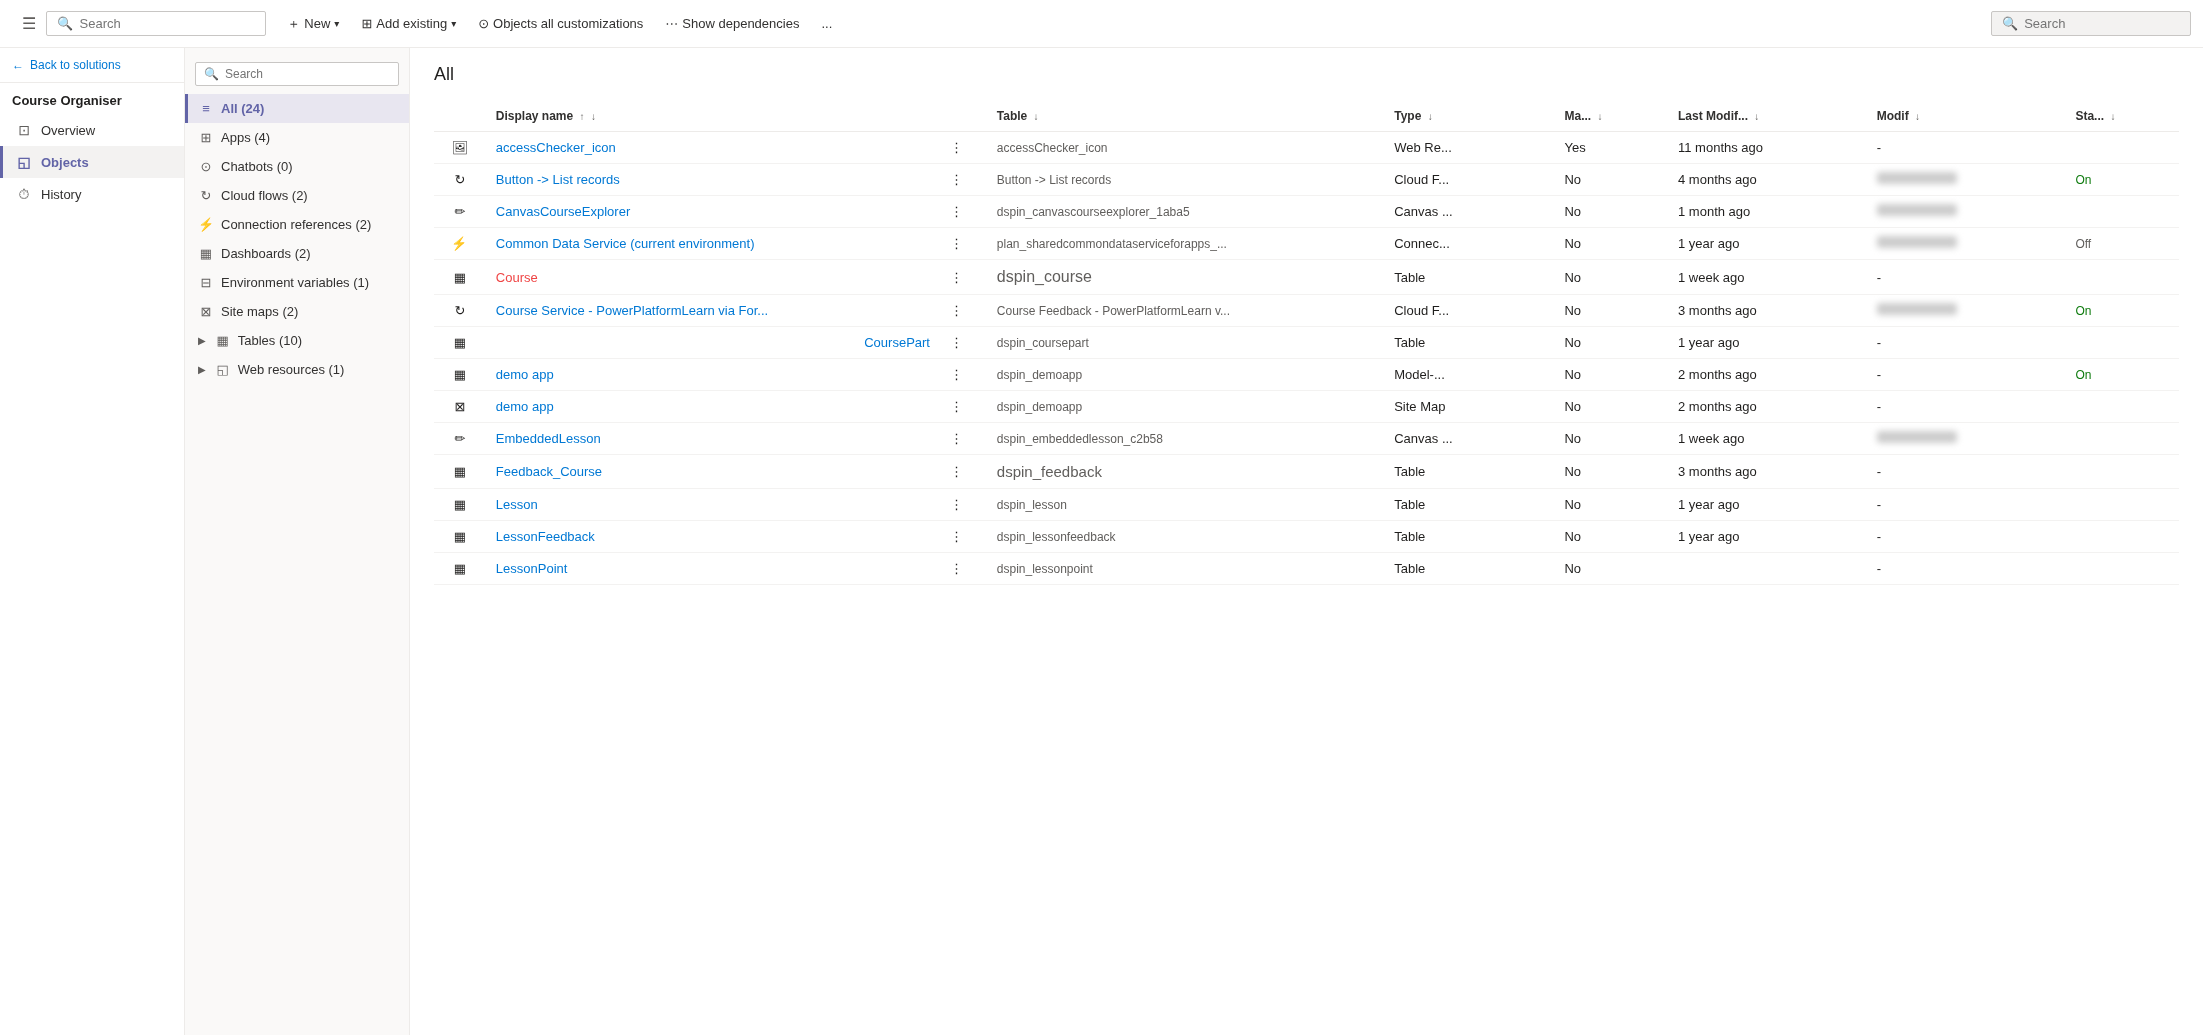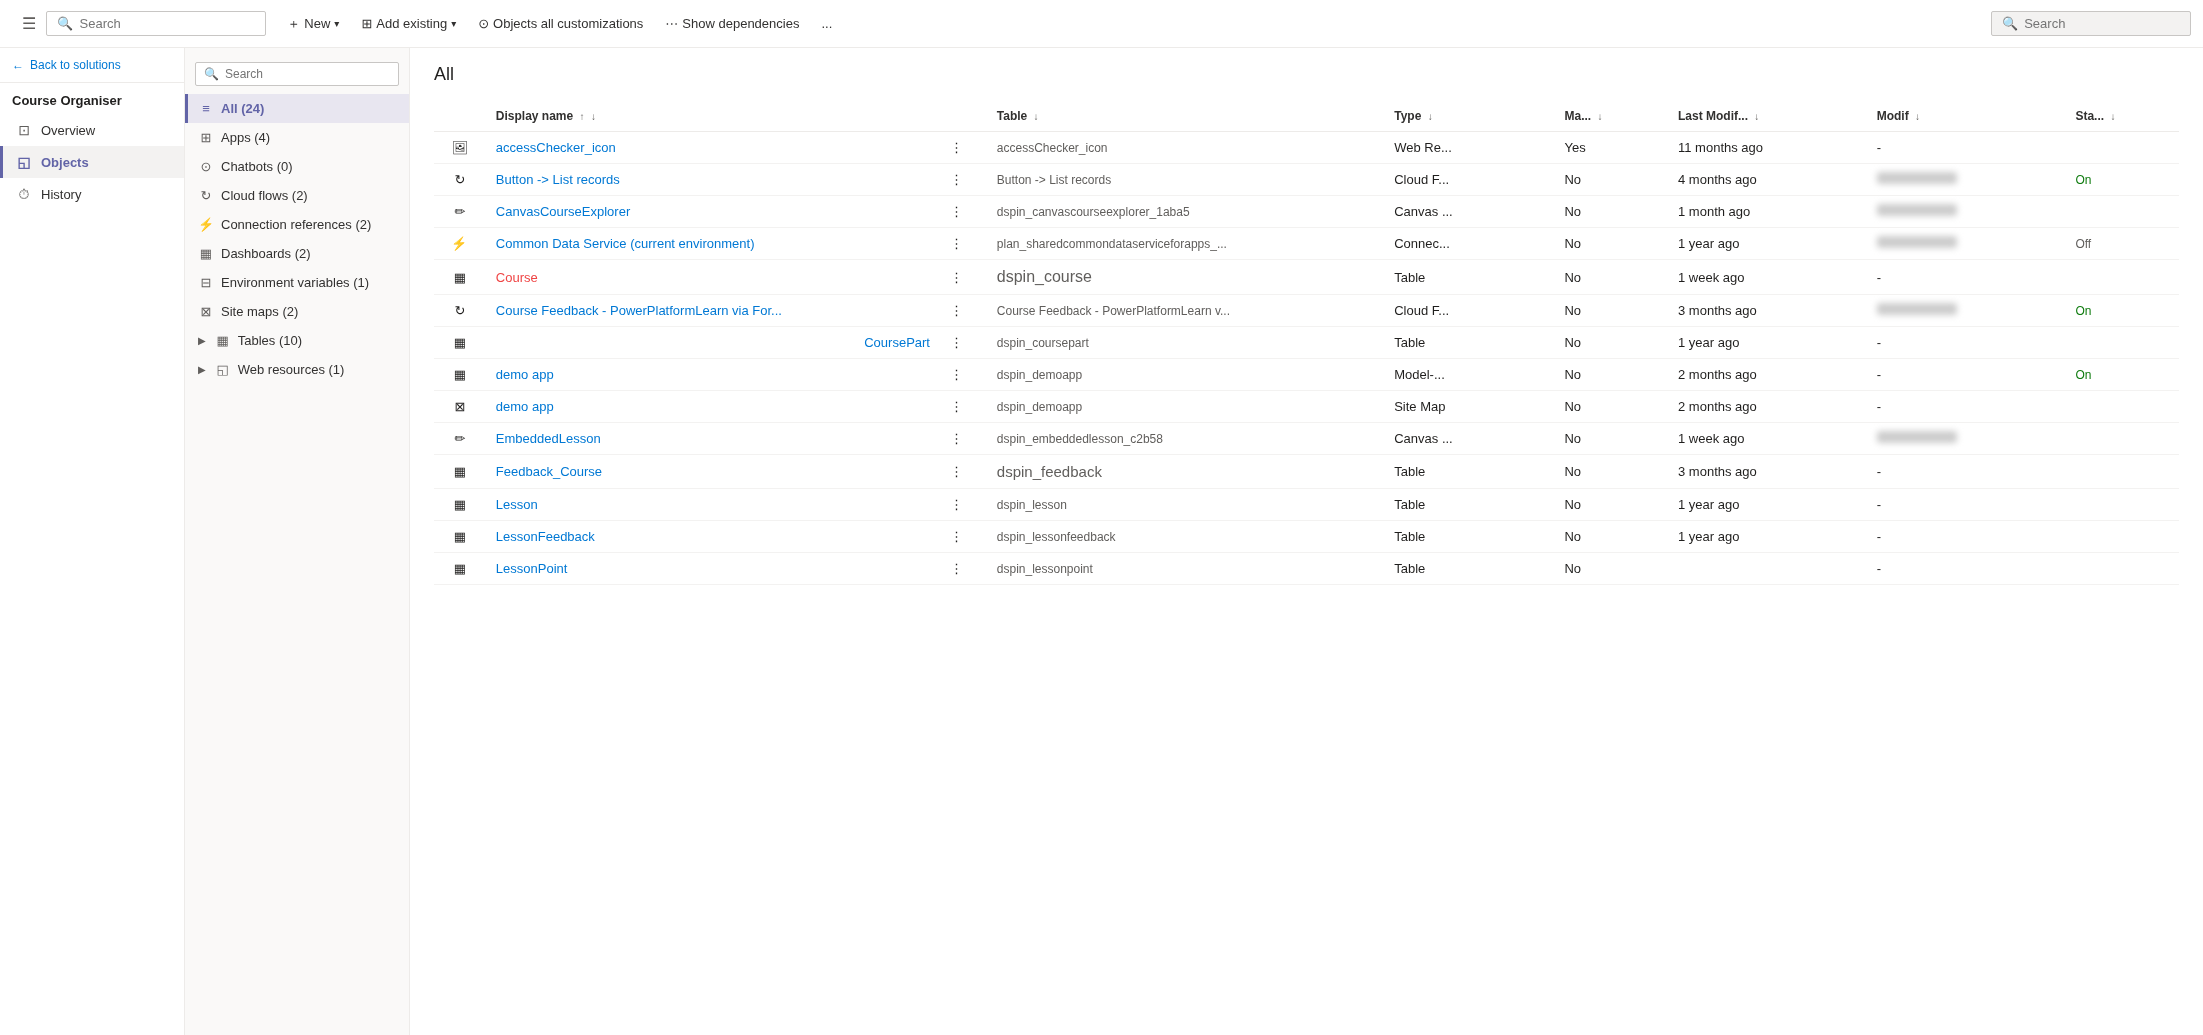--- a/index.html
+++ b/index.html
@@ -290,21 +290,21 @@
               <td class="td-more">⋮</td>
               <td style="color: rgb(96, 94, 92); font-size: 16px;">dspin_course</td>
               <td>Table</td>
               <td>No</td>
               <td>1 week ago</td>
               <td>-</td>
               <td></td>
             </tr>
             <tr>
               <td class="td-icon">↻</td>
-              <td style="color: rgb(0, 120, 212); cursor: pointer;">Course Feedback - PowerPlatformLearn via For...</td>
+              <td style="color: rgb(0, 120, 212); cursor: pointer;">Course Service - PowerPlatformLearn via For...</td>
               <td class="td-more">⋮</td>
               <td style="color: rgb(96, 94, 92); font-size: 12px;">Course Feedback - PowerPlatformLearn v...</td>
               <td>Cloud F...</td>
               <td>No</td>
               <td>3 months ago</td>
               <td><span style="display:inline-block;width:80px;height:12px;background:#ccc;border-radius:3px;filter:blur(3px);"></span></td>
               <td><span class="status-on">On</span></td>
             </tr>
             <tr>
               <td class="td-icon">▦</td>

